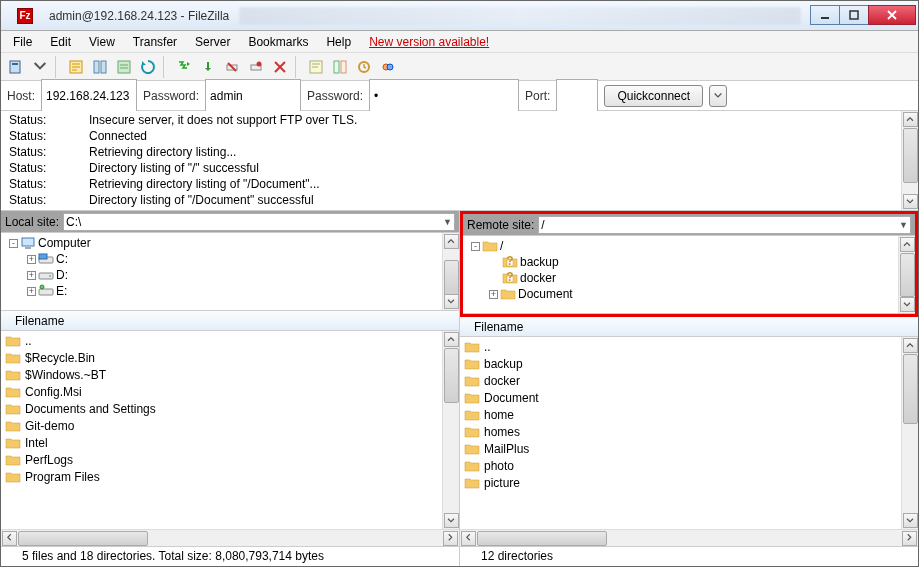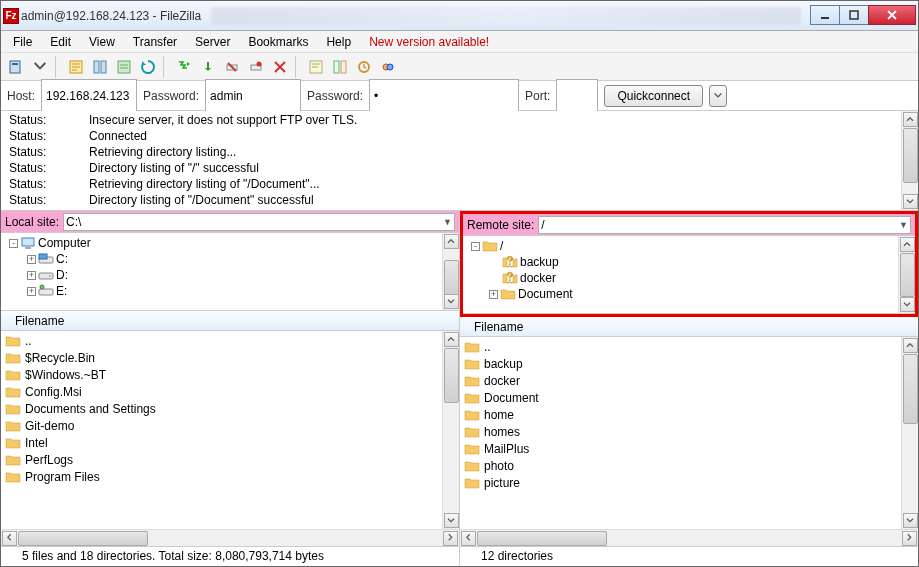--- a/index.html
+++ b/index.html
@@ -1,31 +1,31 @@
 <!DOCTYPE html>
 <html><head>
 <meta charset="utf-8">
 <style>
 * { box-sizing: border-box; margin: 0; padding: 0; font-family: "Segoe UI", Tahoma, sans-serif; font-size: 12px; }
 body { background: #fff; width: 919px; height: 567px; overflow: hidden; display: flex; flex-direction: column; border: 1px solid #666; }
 
 
 .titlebar { height: 30px; background: linear-gradient(#f3f8fe, #dde8f6); display: flex; align-items: center; border-bottom: 1px solid #aaa; }
-.titlebar .app-icon { width: 16px; height: 16px; margin: 0 2px; background:#c00; color:#fff; font-weight:bold; display:flex; align-items:center; justify-content:center; font-size:10px; border:1px solid #800;}
+.titlebar .app-icon { width: 16px; height: 16px; margin: 0 16px; background:#c00; color:#fff; font-weight:bold; display:flex; align-items:center; justify-content:center; font-size:10px; border:1px solid #800;}
 .titlebar .title { flex: 0 0 auto; color:#333; }
 .titlebar .blur { flex:1; margin:0 10px; height:18px; background:linear-gradient(90deg,#d0d8e4,#e6edf6,#d0d8e4); border-radius:3px; filter:blur(1px); opacity:.6;}
 .winbtns { display:flex; height:22px; margin-right:2px;}
 .winbtn { width:30px; height:20px; border:1px solid #5a7fa5; background:linear-gradient(#e9f2fb,#cfe2f6); display:flex; align-items:center; justify-content:center; margin-left:-1px; cursor:pointer;}
 .winbtn.close { width:48px; background:linear-gradient(#e67,#c23); border-color:#923;}
 .winbtn svg { width:12px; height:10px; }
 
 
 .menubar { height:22px; background:#f4f4f4; display:flex; align-items:center; padding:0 4px; gap:2px; border-bottom:1px solid #ddd;}
 .menubar .menu { padding:2px 8px; cursor:pointer; }
-.menubar .newver { color:#c00; cursor:pointer; padding:2px 8px; }
+.menubar .newver { color:#c00; cursor:pointer; padding:2px 8px; text-decoration:underline; }
 
 
 .toolbar { height:28px; background:#f4f4f4; display:flex; align-items:center; padding:2px 4px; gap:2px; border-bottom:1px solid #ccc;}
 .tbtn { width:22px; height:22px; border:1px solid transparent; display:flex; align-items:center; justify-content:center; cursor:pointer; border-radius:2px;}
 .tsep { width:6px; height:22px; border-left:1px solid #ccc; margin:0 2px;}
 .tbtn svg { width:16px; height:16px; }
 
 
 .qcbar { height:30px; display:flex; align-items:center; padding:2px 6px; gap:6px; border-bottom:1px solid #ccc;}
 .qcbar label { color:#333; }
@@ -46,21 +46,21 @@
 .vscroll { width:17px; background:#f0f0f0; border-left:1px solid #ddd; display:flex; flex-direction:column; align-items:center;}
 .vscroll .arr { width:15px; height:15px; background:linear-gradient(#f8f8f8,#e0e0e0); border:1px solid #aaa; margin:1px 0; cursor:pointer; display:flex; align-items:center; justify-content:center;}
 .vscroll .track { flex:1; width:15px; position:relative;}
 .vscroll .thumb { position:absolute; left:0; width:15px; background:linear-gradient(#e8e8e8,#d0d0d0); border:1px solid #aaa; border-radius:2px;}
 
 
 .split { flex:1; display:flex; min-height:0;}
 .pane { flex:1; display:flex; flex-direction:column; min-width:0; border-right:1px solid #ccc;}
 .pane:last-child { border-right:none; }
 
-.sitebar { height:22px; display:flex; align-items:center; border-bottom:1px solid #ccc; padding:0 4px; gap:4px; background:#f9a8d4;}
+.sitebar { height:22px; display:flex; align-items:center; border-bottom:1px solid #ccc; padding:0 4px; gap:4px; background:#a3a3a3;}
 .sitebar select, .sitebar .combobox { flex:1; border:1px solid #abadb3; height:18px; padding:0 2px; background:#fff;}
 .sitebar .combobox { display:flex; align-items:center; justify-content:space-between; cursor:pointer;}
 .sitebar .combobox .arr { font-size:9px; color:#555;}
 
 .remote-highlight { border:3px solid #e60000; }
 
 .treepane { height:78px; background:#fff; display:flex; border-bottom:1px solid #ccc;}
 .treetxt { flex:1; overflow:auto; padding:2px 4px;}
 .tnode { display:flex; align-items:center; height:16px; gap:2px; cursor:pointer; white-space:nowrap;}
 .tnode .exp { width:9px; height:9px; border:1px solid #888; display:flex; align-items:center; justify-content:center; font-size:9px; line-height:7px; color:#555; background:#fff; cursor:pointer;}

